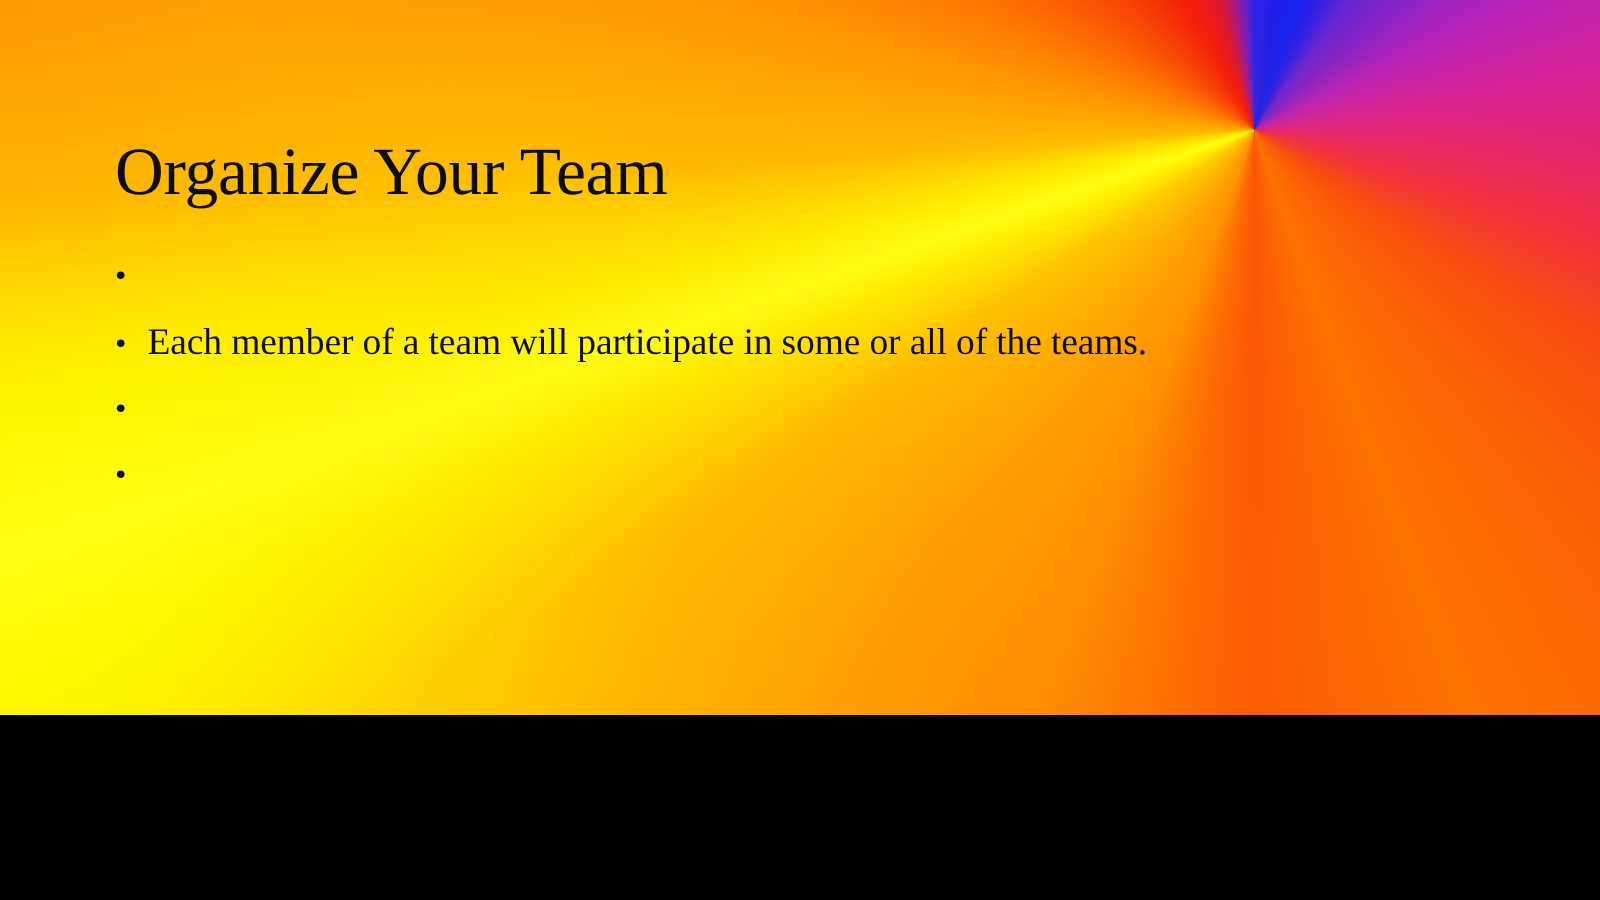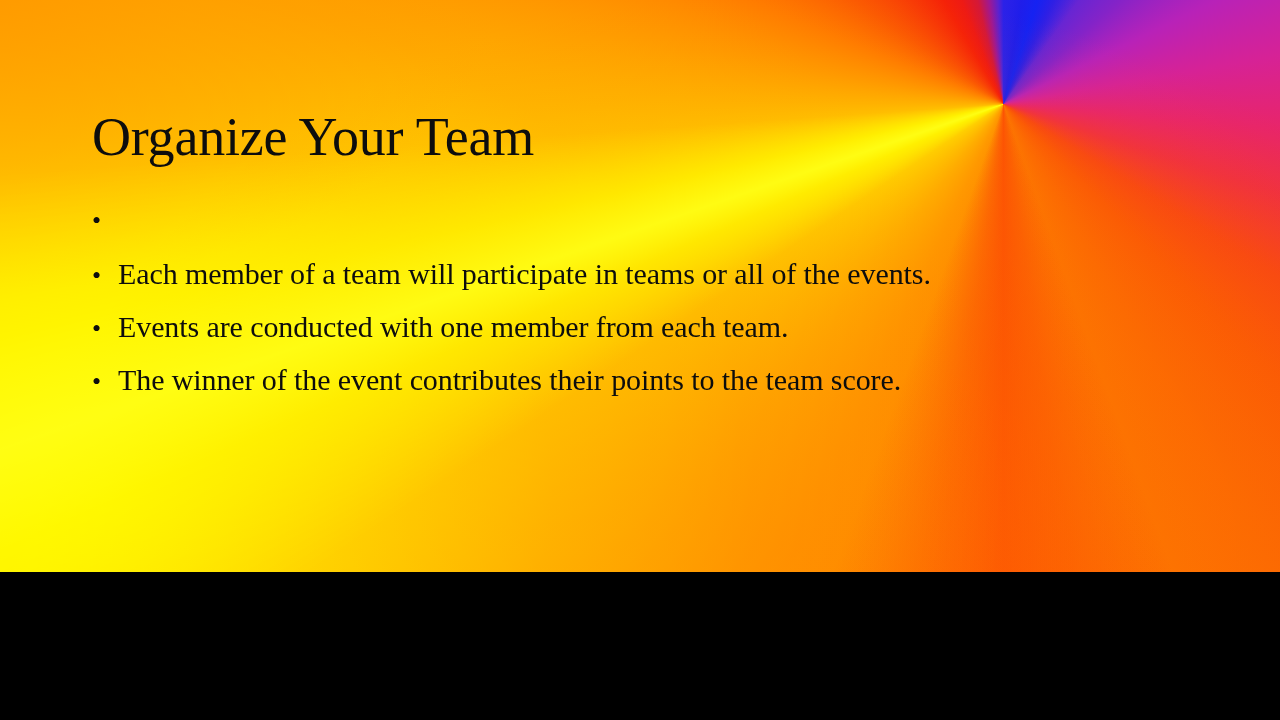--- a/index.html
+++ b/index.html
@@ -206,25 +206,23 @@
   <div class="bg-layer" id="bg-vignette"></div>
 
   <h1 id="title">Organize Your Team</h1>
 
   <ul id="body-list">
     <li class="bullet-row">
       <span class="bullet-marker">•</span>
     </li>
     <li class="bullet-row">
       <span class="bullet-marker">•</span>
-      <span class="bullet-text">Each member of a team will participate in teams or all of the events.</span>
-    </li>
-    <li class="bullet-row">
-      <span class="bullet-marker">•</span>
-      <span class="bullet-text">Events are conducted with one member from each team.</span>
-    </li>
-    <li class="bullet-row">
-      <span class="bullet-marker">•</span>
-      <span class="bullet-text">The winner of the event contributes their points to the team score.</span>
+      <span class="bullet-text">Each member of a team will participate in some or all of the teams.</span>
+    </li>
+    <li class="bullet-row">
+      <span class="bullet-marker">•</span>
+    </li>
+    <li class="bullet-row">
+      <span class="bullet-marker">•</span>
     </li>
   </ul>
 
 </div>
 
 </body></html>

